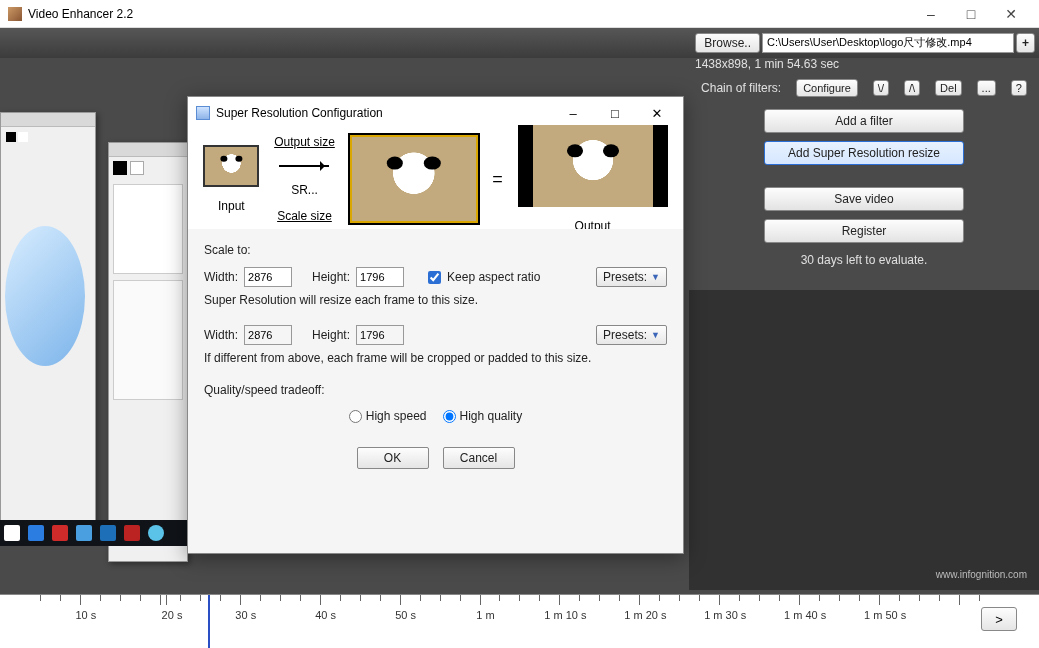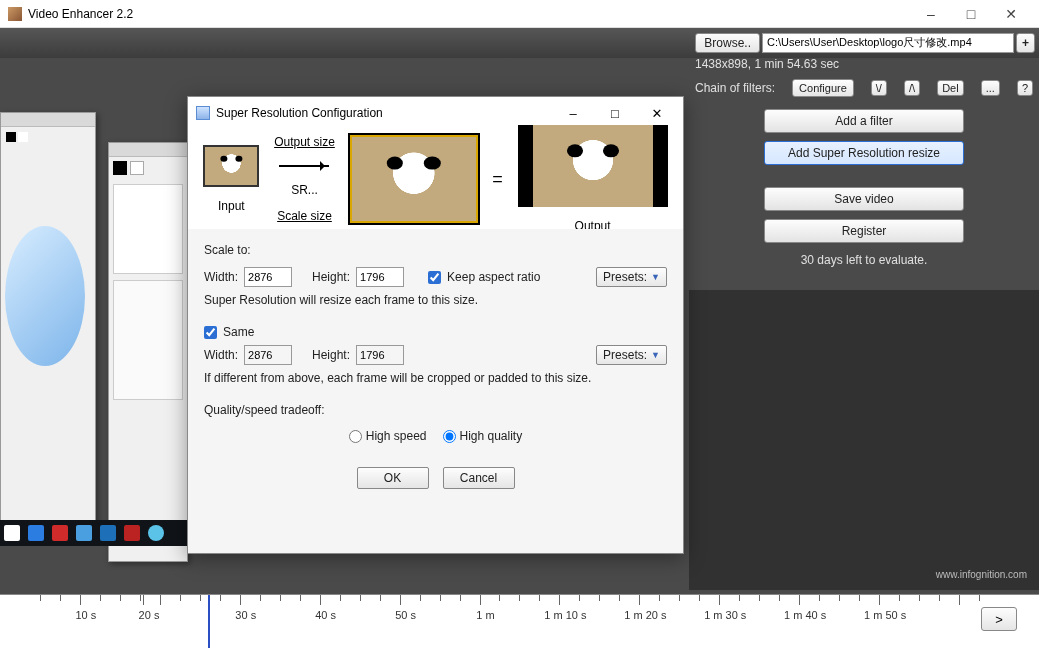--- a/index.html
+++ b/index.html
@@ -20,21 +20,21 @@
 .kbtn.sq { padding: 2px 5px; font-weight: bold; }
 
 .path-input { width: 252px; height: 20px; background: #fff; border: 1px solid #999; padding: 1px 4px; font-size: 11px; white-space: nowrap; overflow: hidden; }
 
 .right-panel { position: absolute; top: 47px; right: 0; width: 350px; color: #e0e0e0; padding: 6px 6px; font-size: 11px; }
 .right-panel .wbtn2 { background: linear-gradient(#fdfdfd,#e5e5e5); border: 1px solid #888; border-radius: 3px; padding: 2px 6px; color: #222; cursor: pointer; font-size: 11px; }
 .right-panel .wbtn2.small { padding: 1px 4px; }
 .right-panel .bigbtn { width: 200px; padding: 4px 0; text-align: center; background: linear-gradient(#fdfdfd,#e3e3e3); border: 1px solid #888; border-radius: 3px; color: #222; margin: 4px 0; cursor: pointer; }
 .right-panel .bigbtn.sel { border: 1px solid #2b6fd4; background: linear-gradient(#e7f1ff,#d6e7ff); }
 .center-col { display:flex; flex-direction: column; align-items: center; }
-.filterrow { display: flex; gap: 15px; align-items: center; justify-content: space-between; margin: 4px 0 8px; }
+.filterrow { display: flex; gap: 15px; align-items: center; justify-content: center; margin: 4px 0 8px; }
 .info { margin: 4px 0 8px; }
 
 .dark-panel { position: absolute; top: 290px; right: 0; width: 350px; height: 300px; background:#313131; }
 
 .bg-windows { position: absolute; top: 100px; left: 0; width: 190px; height: 440px; }
 .bgwin { position: absolute; background: #f0f0f0; border: 1px solid #999; box-shadow: 2px 2px 6px rgba(0,0,0,.4); }
 .bgwin.w1 { left: 0; top: 12px; width: 96px; height: 420px; }
 .bgwin.w2 { left: 108px; top: 42px; width: 80px; height: 420px; }
 .bgwin .tb { height: 14px; background: #d9d9d9; border-bottom: 1px solid #bbb; }
 .bgwin .cnt { padding: 4px; }
@@ -209,24 +209,20 @@
       <span style="width:12px"></span>
       <input type="checkbox" class="chk" checked="" style="">
       <span>Keep aspect ratio</span>
       <div class="presets">
         <span>Presets:</span>
           <span class="car">▼</span>
       </div>
     </div>
     <div class="hint">Super Resolution will resize each frame to this size.</div>
 
-    <div class="frow">
-      <input type="checkbox" class="chk" checked="" style="">
-      <span>Same</span>
-    </div>
     <div class="frow">
       <span>Width:</span>
       <input type="text" class="ro" value="2876" style="">
       <span style="width:8px"></span>
       <span>Height:</span>
       <input type="text" class="ro" value="1796" style="">
       <div class="presets">
         <span>Presets:</span>
           <span class="car">▼</span>
       </div>
@@ -300,21 +296,21 @@
       <div class="tick" style="left: 859.104px; height: 6px;"></div>
       <div class="tick" style="left: 879.083px; height: 10px;"></div>
       <div class="tick" style="left: 899.062px; height: 6px;"></div>
       <div class="tick" style="left: 919.042px; height: 6px;"></div>
       <div class="tick" style="left: 939.021px; height: 6px;"></div>
       <div class="tick" style="left: 959px; height: 10px;"></div>
       <div class="tick" style="left: 978.979px; height: 6px;"></div>
       <div class="tick lab" style="left: 79.9167px;">
         <div class="tl">10 s</div>
       </div>
-      <div class="tick lab" style="left: 143px;">
+      <div class="tick lab" style="left: 166px;">
         <div class="tl">20 s</div>
       </div>
       <div class="tick lab" style="left: 239.75px;">
         <div class="tl">30 s</div>
       </div>
       <div class="tick lab" style="left: 319.667px;">
         <div class="tl">40 s</div>
       </div>
       <div class="tick lab" style="left: 399.583px;">
         <div class="tl">50 s</div>

